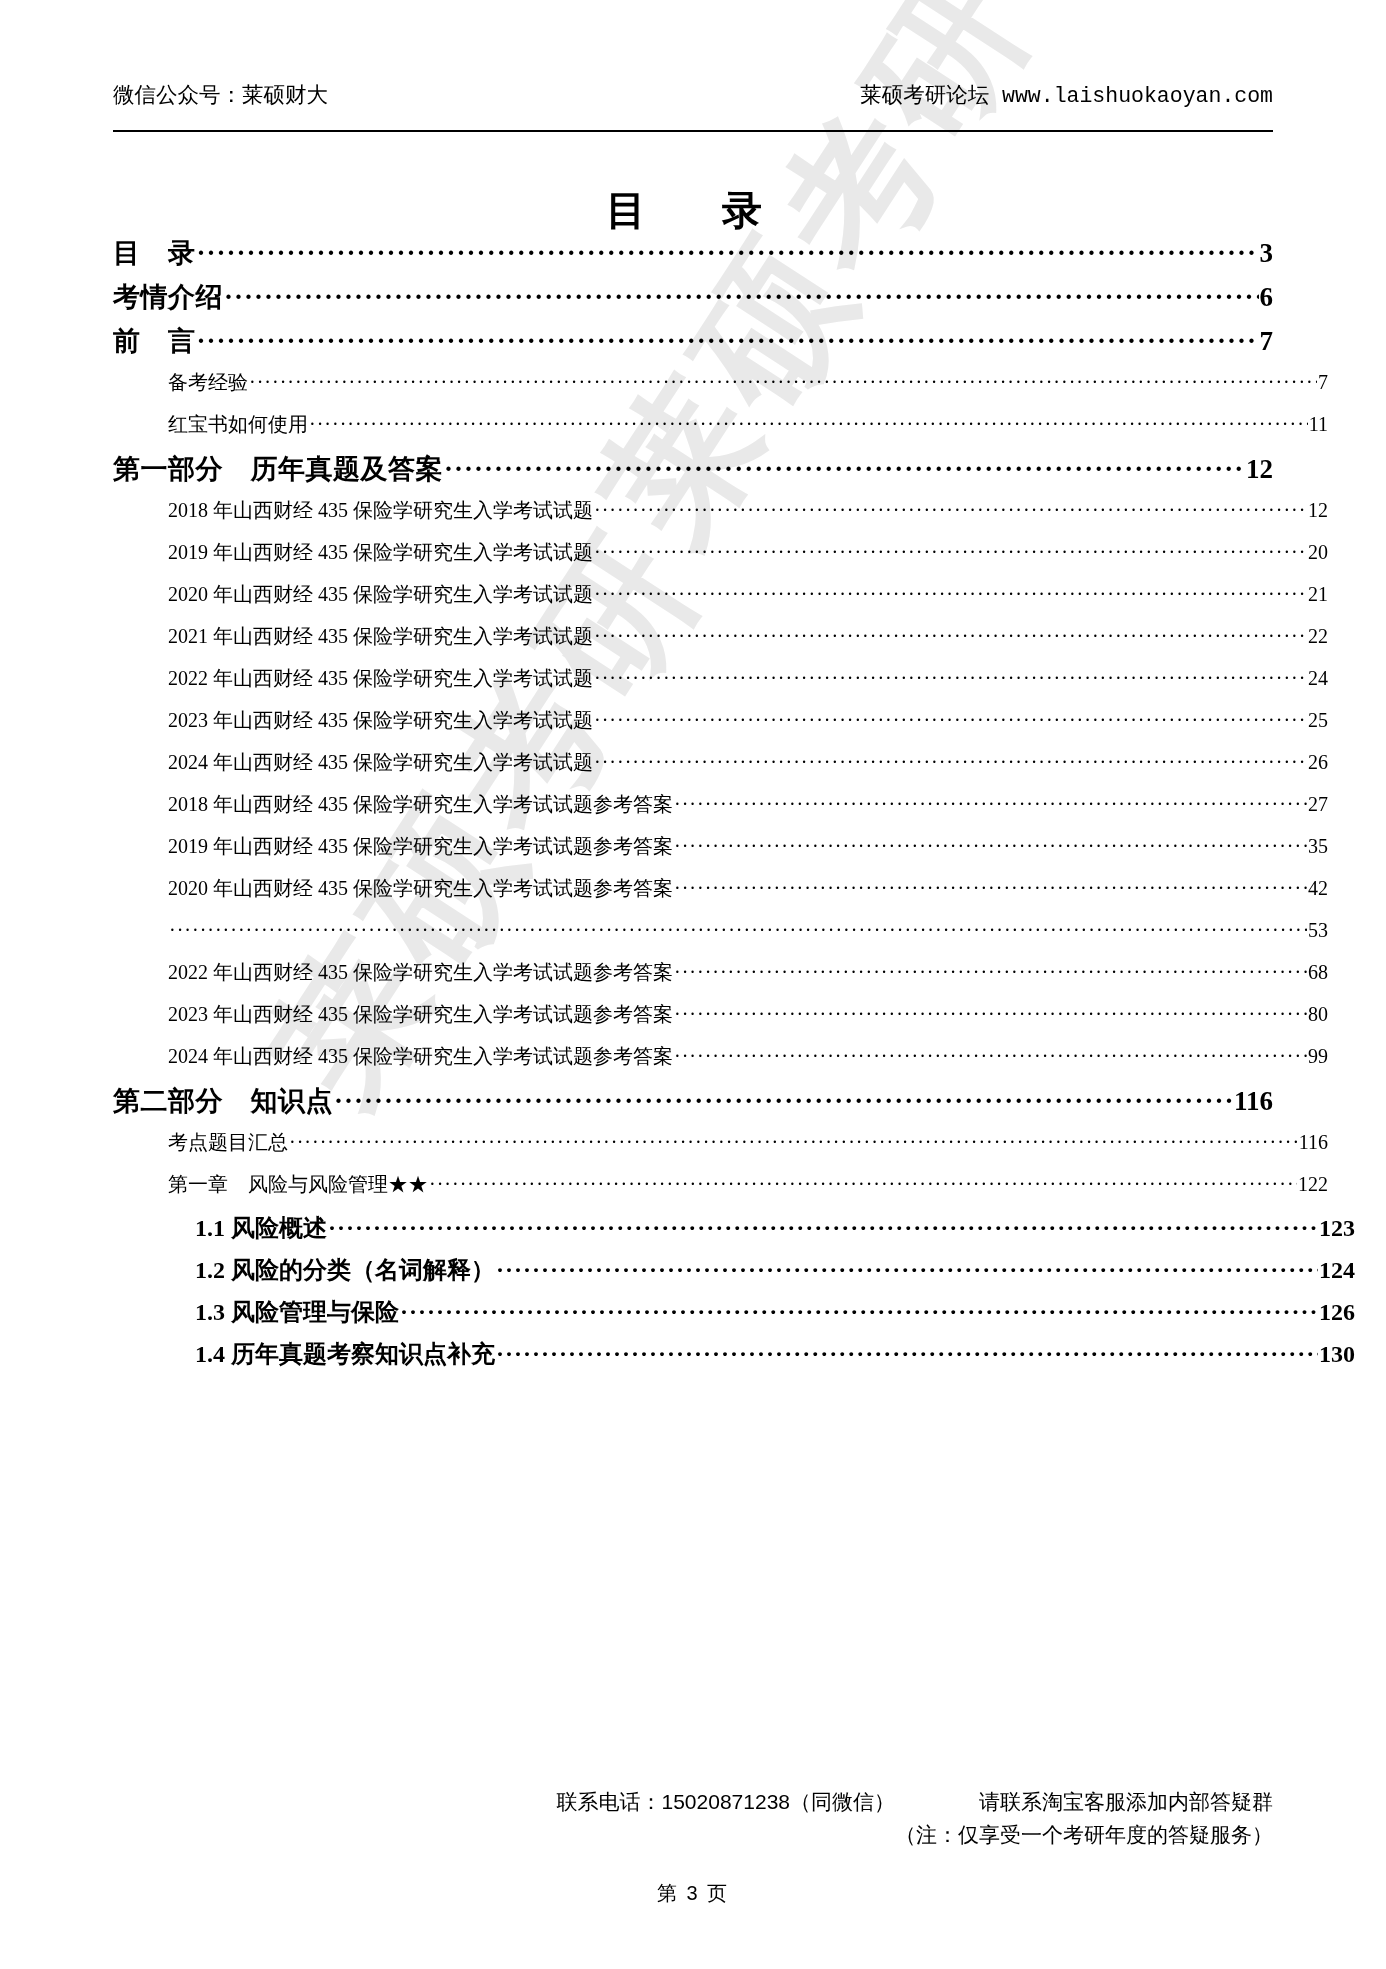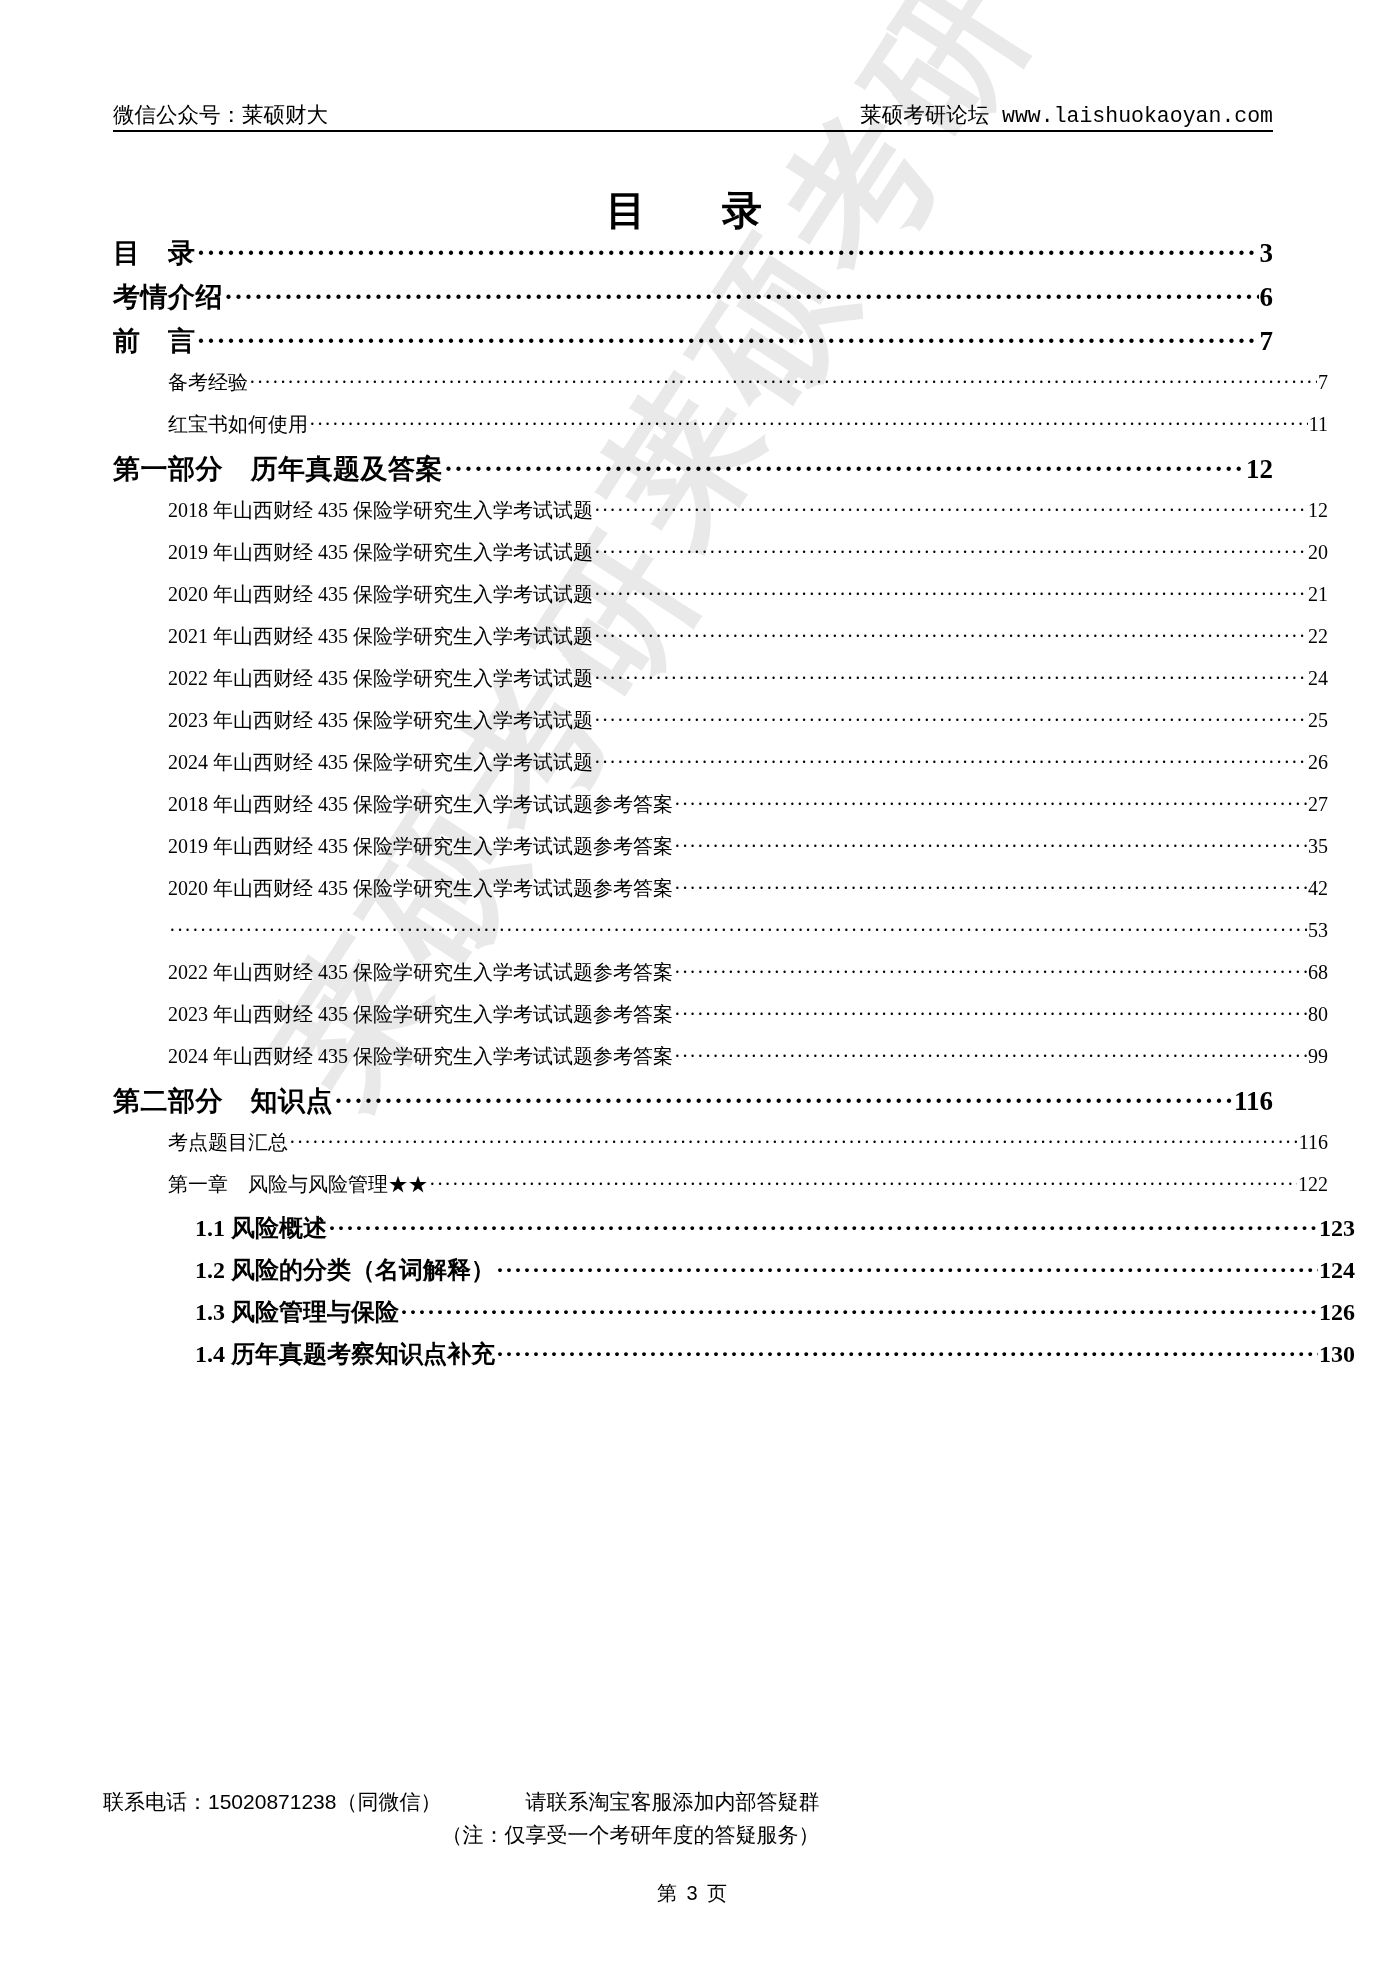--- a/index.html
+++ b/index.html
@@ -46,21 +46,21 @@
     transform: rotate(-57deg);
     transform-origin: left top;
   }
 
   
   .content-layer { position: relative; z-index: 2; }
 
   .header {
     position: absolute;
     left: 113px;
-    top: 100px;
+    top: 80px;
     width: 1160px;
     display: flex;
     justify-content: space-between;
     align-items: baseline;
     font-size: 21.5px;
     line-height: 1.4;
     gap: 48px;
   }
   .header-left  { font-family: "Liberation Sans", "DejaVu Sans", sans-serif; }
   .header-right { font-family: Liberation Mono, monospace; }
@@ -137,25 +137,25 @@
   .lvl2 {
     font-size: 24px;
     font-weight: 700;
     padding-left: 82px;
     height: 42px;
   }
 
   
   .footer {
     position: absolute;
-    left: 103px;
+    left: 113px;
     top: 1786px;
     width: 1160px;
     display: flex;
-    justify-content: flex-start;
+    justify-content: flex-end;
     align-items: flex-start;
     font-size: 21px;
     font-family: "Liberation Sans", "DejaVu Sans", sans-serif;
     line-height: 1.55;
   }
   .footer-right { text-align: right; }
   .page-number {
     position: absolute;
     left: 0;
     top: 1880px;

